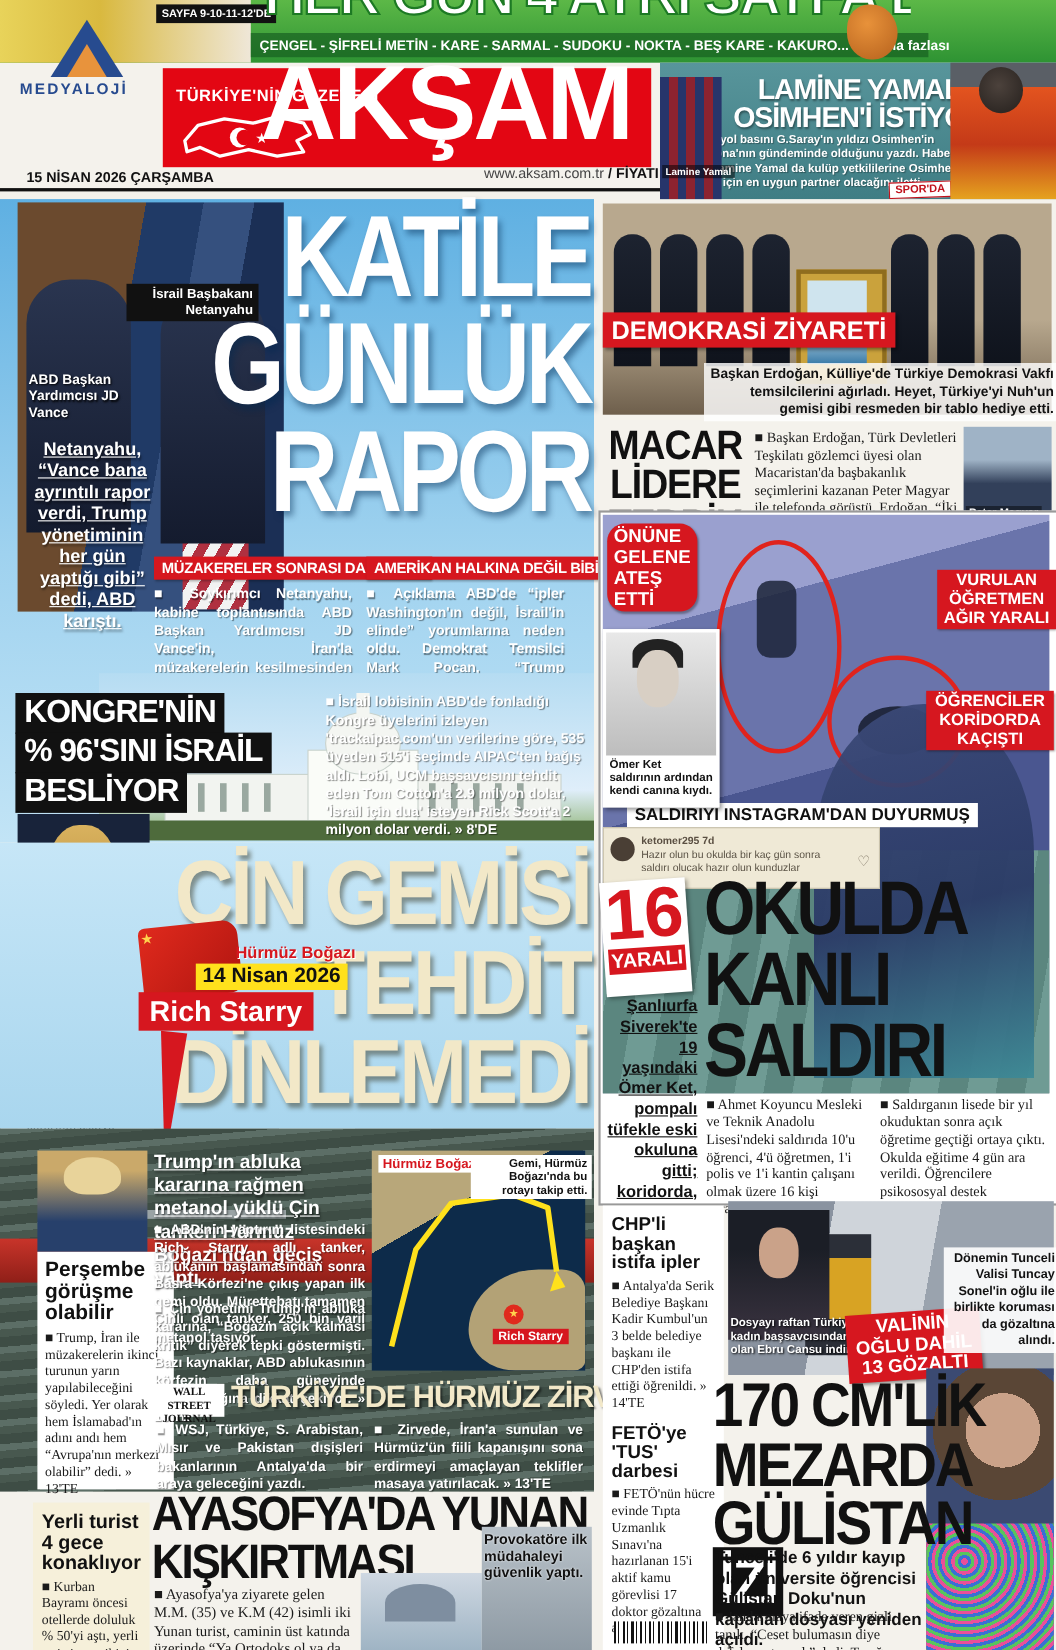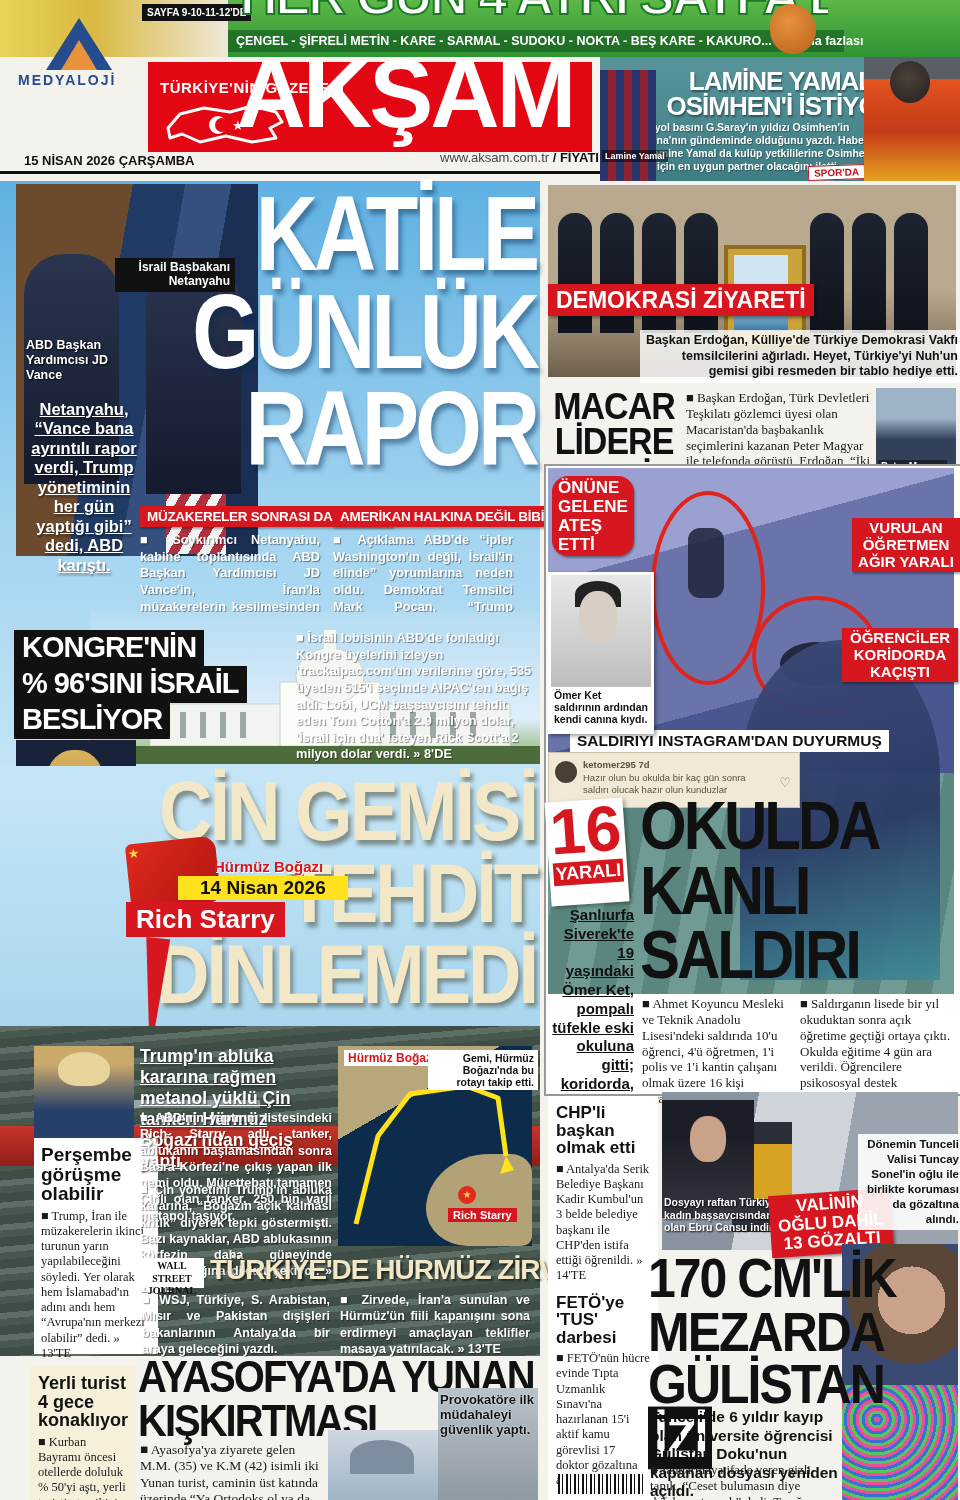--- a/index.html
+++ b/index.html
@@ -94,21 +94,21 @@
   .card-h{font-weight:bold;font-size:19px;line-height:1.03;color:#111;font-family:"Liberation Serif",serif;}
   .serif{font-family:"Liberation Serif",serif;font-size:13.5px;line-height:1.22;color:#1a1a1a;}
   
   #china-sky{left:0;top:766px;width:540px;height:260px;background:linear-gradient(180deg,#c6e6f7,#a9d6ee);}
   #china-h{left:140px;top:772px;width:396px;text-align:right;color:#f2e8c8;font-weight:900;font-size:74px;
            line-height:.98;letter-spacing:-3px;text-shadow:3px 4px 4px rgba(60,60,40,.5);transform:scaleY(1.12);
            transform-origin:top;}
   #cn-flag{left:128px;top:840px;width:86px;height:62px;background:linear-gradient(135deg,#e02a1d,#b01510);
            border-radius:6px 14px 10px 8px;transform:rotate(-6deg);color:#ffd34d;font-size:13px;padding:2px;}
   #cn-l1{left:214px;top:858px;color:#d6171f;font-weight:900;font-size:15px;text-shadow:1px 1px 0 #fff;}
-  #cn-l2{left:178px;top:876px;background:#ffe11c;color:#111;font-weight:900;font-size:19px;padding:1px 22px;}
+  #cn-l2{left:178px;top:876px;background:#ffe11c;color:#111;font-weight:900;font-size:19px;padding:1px 6px;}
   #cn-l3{left:126px;top:902px;background:#d6171f;color:#fff;font-weight:900;font-size:26px;padding:2px 10px;}
   #cn-spike{left:140px;top:938px;width:0;height:0;border-left:16px solid transparent;border-right:8px solid transparent;
             border-top:120px solid #d6171f;transform:rotate(6deg);}
   
   #sea{left:0;top:1026px;width:540px;height:330px;background:
      repeating-linear-gradient(175deg,#5c6e66 0 6px,#48584f 6px 13px,#3e4d45 13px 22px);}
   #ship{left:0;top:1078px;width:540px;height:96px;}
   #ship .hull{position:absolute;left:0;top:48px;width:540px;height:40px;background:linear-gradient(180deg,#c8342a,#8f1f18);}
   #ship .deckhouse{position:absolute;left:430px;top:0;width:58px;height:52px;background:linear-gradient(180deg,#f4f4f2,#cfd4d6);}
   #ship .crane{position:absolute;left:120px;top:22px;width:140px;height:8px;background:#9aa3a5;}
@@ -454,21 +454,21 @@
   <div class="abs" id="school-h">
     <div>OKULDA</div>
     <div>KANLI</div>
     <div>SALDIRI</div>
   </div>
   <div class="abs" id="school-deck">Şanlıurfa Siverek'te 19 yaşındaki Ömer Ket, pompalı tüfekle eski okuluna gitti; koridorda, sınıflarda rastgele ateş etti.</div>
   <div class="abs serif" id="school-b1" style="font-size:13px;">■ Ahmet Koyuncu Mesleki ve Teknik Anadolu Lisesi'ndeki saldırıda 10'u öğrenci, 4'ü öğretmen, 1'i polis ve 1'i kantin çalışanı olmak üzere 16 kişi yaralandı.</div>
   <div class="abs serif" id="school-b2" style="font-size:13px;">■ Saldırganın lisede bir yıl okuduktan sonra açık öğretime geçtiği ortaya çıktı. Okulda eğitime 4 gün ara verildi. Öğrencilere psikososyal destek sağlanacak. » 3'TE</div>
 
   <div class="abs" id="chp-card">
-    <div class="card-h" style="font-family:'Liberation Sans',sans-serif;font-size:17px;">CHP'li başkan olmak etti</div>
+    <div class="card-h" style="font-family:'Liberation Sans',sans-serif;font-size:17px;">CHP'li başkan istifa ipler</div>
     <div class="serif" style="margin-top:5px;font-size:12.5px;">■ Antalya'da Serik Belediye Başkanı Kadir Kumbul'un 3 belde belediye başkanı ile CHP'den istifa ettiği öğrenildi. » 14'TE</div>
     <div class="card-h" style="font-family:'Liberation Sans',sans-serif;font-size:17px;margin-top:10px;">FETÖ'ye 'TUS' darbesi</div>
     <div class="serif" style="margin-top:5px;font-size:12.5px;">■ FETÖ'nün hücre evinde Tıpta Uzmanlık Sınavı'na hazırlanan 15'i aktif kamu görevlisi 17 doktor gözaltına alındı. » 16'DA</div>
     <div id="barcode"></div>
   </div>
 
   <div class="abs ph" id="gul-photo">
     <div class="vest"></div>
   </div>
   <div class="abs ph" id="ebru">

